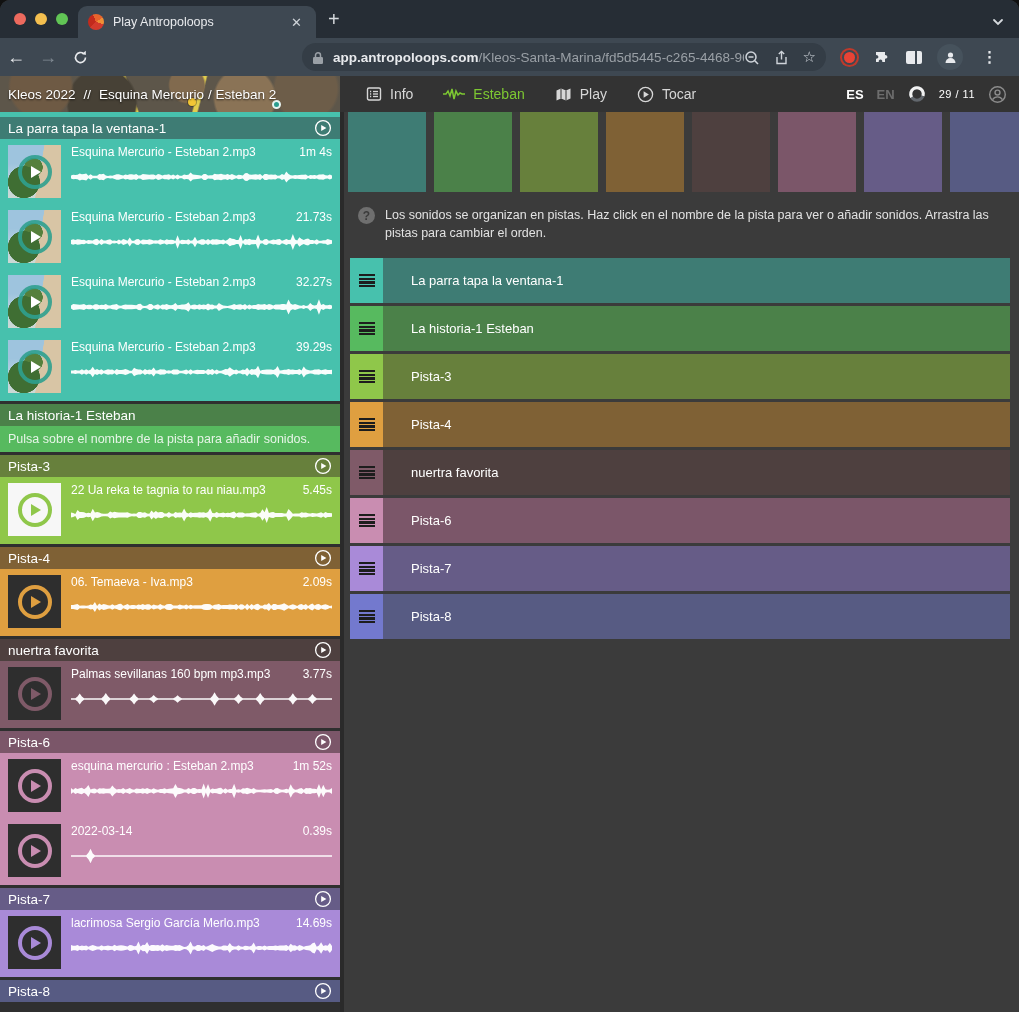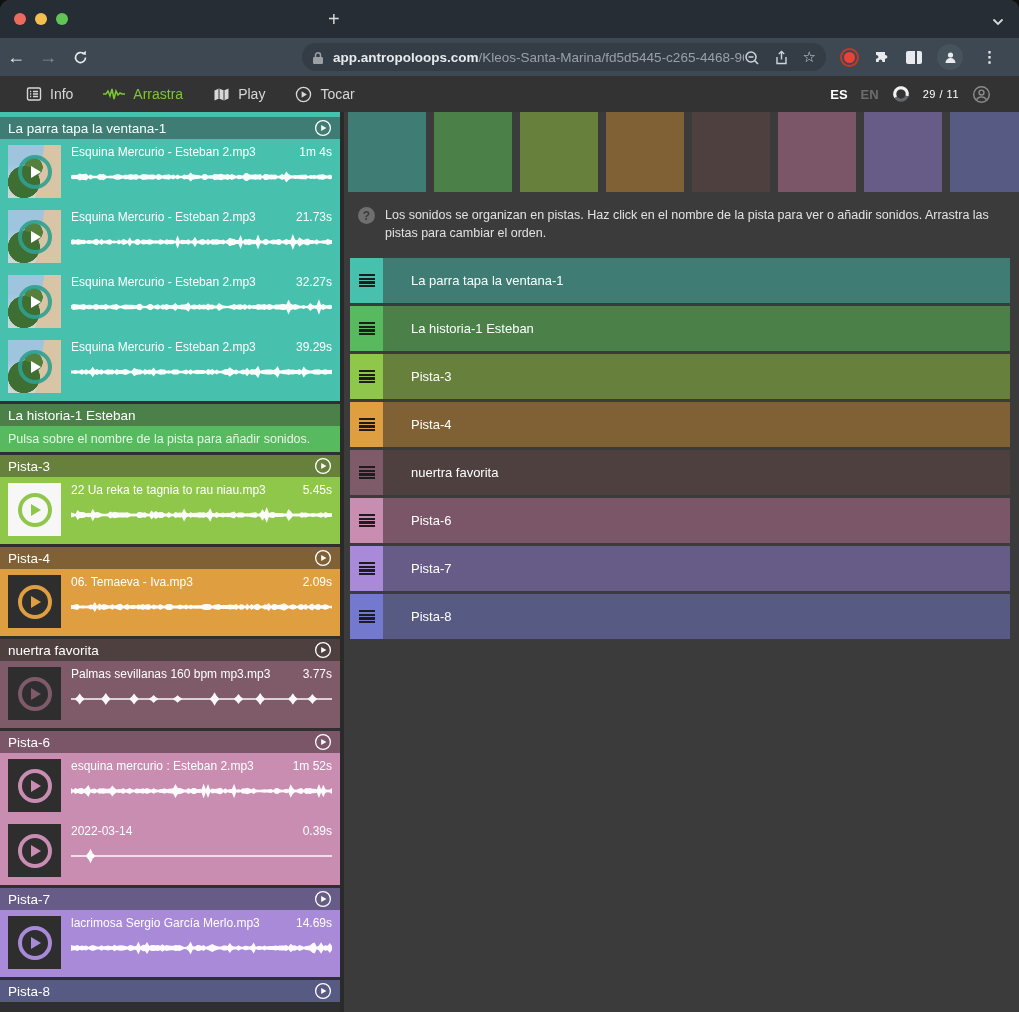--- a/index.html
+++ b/index.html
@@ -54,21 +54,21 @@
   }
   .map-pin { position:absolute; left:188px; top:22px; width:8px; height:8px; border-radius:50%;
              background:#f2c635; box-shadow:0 0 0 1px rgba(0,0,0,.3); }
   .map-dot { position:absolute; left:272px; top:24px; width:9px; height:9px; border-radius:50%;
              background:#2a9d8f; border:2px solid #e9f5f3; }
   .breadcrumb { position:absolute; left:8px; top:0; height:36px; display:flex; align-items:center;
                 gap:8px; color:#fff; font-size:13.5px; text-shadow:0 1px 2px rgba(0,0,0,.75); white-space:nowrap; }
   .ah-nav { display:flex; align-items:center; gap:14px; padding-left:18px; flex:1; }
   .nav-item { display:flex; align-items:center; gap:8px; color:#d7d7d7; font-size:14px; padding:0 8px; }
   .nav-item.active { color:#7dc832; }
-  .ah-right { display:flex; align-items:center; gap:13px; padding-right:28px; }
+  .ah-right { display:flex; align-items:center; gap:13px; padding-right:12px; }
   .lang { font-size:13px; font-weight:bold; }
   .lang.es { color:#fff; } .lang.en { color:#6d6d6d; }
   .counter { color:#fff; font-size:11px; font-weight:normal; letter-spacing:.5px; }
 
   
   .content { position:absolute; top:112px; left:0; right:0; bottom:0; display:flex; }
   .sidebar { width:340px; flex:none; background:#2f2f2f; overflow:hidden; }
   .side-strip { height:5px; }
   .divider { width:4px; flex:none; background:#2a2a2a; }
   .main { flex:1; background:#3b3b3b; overflow:hidden; }
@@ -124,20 +124,25 @@
 <body>
 
 <div id="window">
 
   <div class="tabstrip">
     <div class="traffic">
       <span class="tl red"></span>
       <span class="tl yellow"></span>
       <span class="tl green"></span>
     </div>
+    <div class="tab">
+      <span class="favicon"></span>
+      <span class="tab-title">Play Antropoloops</span>
+      <span class="tab-close">✕</span>
+    </div>
     <span class="newtab">+</span>
     <span class="tab-search">
       <svg class="icn" width="14" height="14" viewBox="0 0 14 14">
           <polyline points="3,5 7,9 11,5" fill="none" stroke="#d6dade" stroke-width="1.8" stroke-linecap="round"></polyline>
         </svg>
     </span>
   </div>
 
   <div class="toolbar">
     <span class="nav-btn">←</span>
@@ -186,38 +191,47 @@
         <svg class="icn" width="15" height="15" viewBox="0 0 15 15">
             <circle cx="7.5" cy="5" r="2.6" fill="#e8eaed"></circle>
             <path d="M2.5 13a5 5 0 0 1 10 0z" fill="#e8eaed"></path>
           </svg>
       </span>
       <span class="dots">⋮</span>
     </div>
   </div>
 
   <div class="appheader">
+    <div class="ah-photo">
+      <span class="map-pin"></span>
+      <span class="map-dot"></span>
+      <div class="breadcrumb">
+        <span>Kleos 2022</span>
+        <span>//</span>
+        <span>Esquina Mercurio / Esteban 2</span>
+      </div>
+    </div>
     <div class="ah-nav">
       <span class="nav-item">
         <svg class="icn" width="16" height="16" viewBox="0 0 16 16">
             <rect x="1.5" y="2" width="13" height="12" rx="1.5" fill="none" stroke="#d7d7d7" stroke-width="1.4"></rect>
             <line x1="7" y1="5.5" x2="12" y2="5.5" stroke="#d7d7d7" stroke-width="1.3"></line>
             <line x1="7" y1="8" x2="12" y2="8" stroke="#d7d7d7" stroke-width="1.3"></line>
             <line x1="7" y1="10.5" x2="12" y2="10.5" stroke="#d7d7d7" stroke-width="1.3"></line>
             <line x1="4" y1="5.5" x2="5.2" y2="5.5" stroke="#d7d7d7" stroke-width="1.3"></line>
             <line x1="4" y1="8" x2="5.2" y2="8" stroke="#d7d7d7" stroke-width="1.3"></line>
             <line x1="4" y1="10.5" x2="5.2" y2="10.5" stroke="#d7d7d7" stroke-width="1.3"></line>
           </svg>
         <span>Info</span>
       </span>
       <span class="nav-item active">
         <svg class="icn" width="22" height="14" viewBox="0 0 22 14">
             <path d="M0 7h3l2-3 2 5 2-7 2 10 2-8 2 4 2-2 2 1h3" fill="none" stroke="#7dc832" stroke-width="1.5"></path>
           </svg>
-        <span>Arrastra</span>
+        <span>Esteban</span>
       </span>
       <span class="nav-item">
         <svg class="icn" width="17" height="15" viewBox="0 0 17 15">
             <path d="M1.5 3.5 6 1.5l5 2 4.5-2v10l-4.5 2-5-2-4.5 2z" fill="#d7d7d7"></path>
             <line x1="6" y1="1.5" x2="6" y2="11.5" stroke="#333" stroke-width="1"></line>
             <line x1="11" y1="3.5" x2="11" y2="13.5" stroke="#333" stroke-width="1"></line>
           </svg>
         <span>Play</span>
       </span>
       <span class="nav-item">

